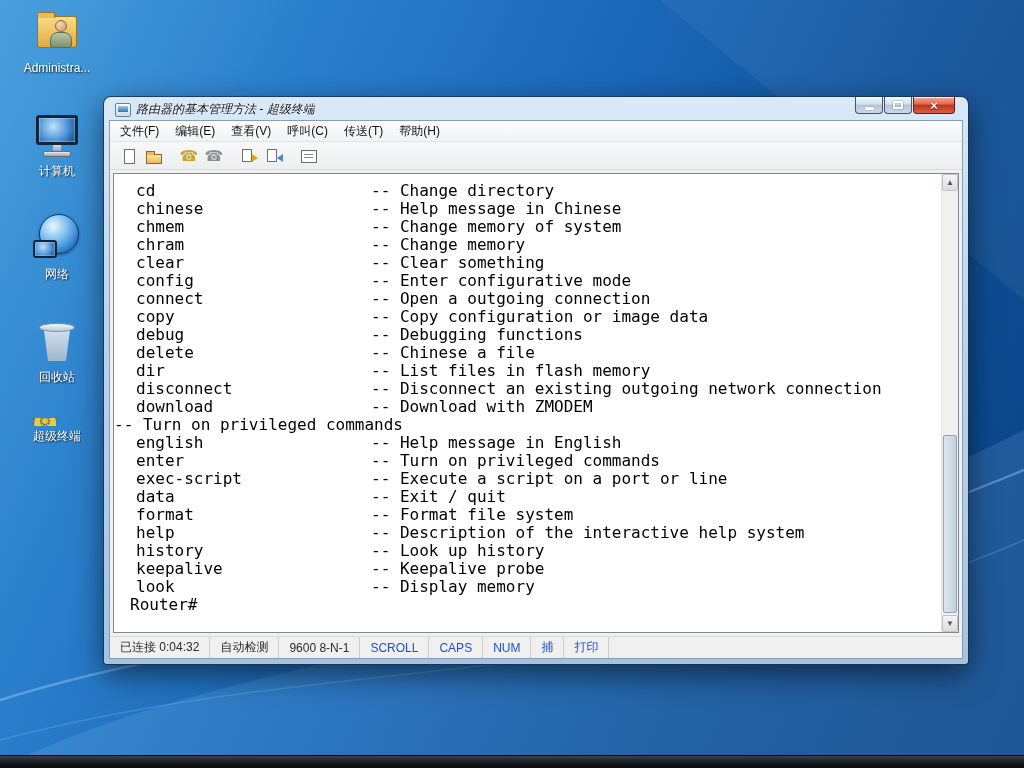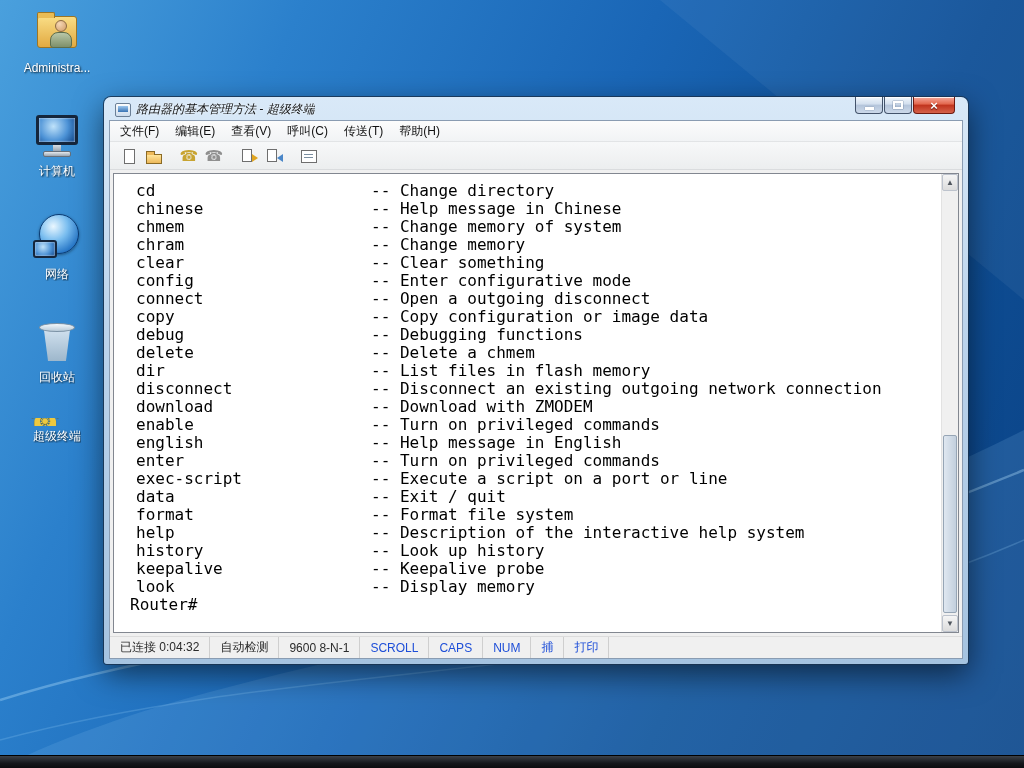--- a/index.html
+++ b/index.html
@@ -240,28 +240,28 @@
         </div>
 
       <div class="term-wrap">
         <div class="terminal">
             <div class="trow"><span class="tcmd">cd</span><span class="tdesc">-- Change directory</span></div>
             <div class="trow"><span class="tcmd">chinese</span><span class="tdesc">-- Help message in Chinese</span></div>
             <div class="trow"><span class="tcmd">chmem</span><span class="tdesc">-- Change memory of system</span></div>
             <div class="trow"><span class="tcmd">chram</span><span class="tdesc">-- Change memory</span></div>
             <div class="trow"><span class="tcmd">clear</span><span class="tdesc">-- Clear something</span></div>
             <div class="trow"><span class="tcmd">config</span><span class="tdesc">-- Enter configurative mode</span></div>
-            <div class="trow"><span class="tcmd">connect</span><span class="tdesc">-- Open a outgoing disconnect</span></div>
+            <div class="trow"><span class="tcmd">connect</span><span class="tdesc">-- Open a outgoing connection</span></div>
             <div class="trow"><span class="tcmd">copy</span><span class="tdesc">-- Copy configuration or image data</span></div>
             <div class="trow"><span class="tcmd">debug</span><span class="tdesc">-- Debugging functions</span></div>
-            <div class="trow"><span class="tcmd">delete</span><span class="tdesc">-- Delete a chmem</span></div>
+            <div class="trow"><span class="tcmd">delete</span><span class="tdesc">-- Chinese a file</span></div>
             <div class="trow"><span class="tcmd">dir</span><span class="tdesc">-- List files in flash memory</span></div>
             <div class="trow"><span class="tcmd">disconnect</span><span class="tdesc">-- Disconnect an existing outgoing network connection</span></div>
             <div class="trow"><span class="tcmd">download</span><span class="tdesc">-- Download with ZMODEM</span></div>
-            <div class="trow"><span class="tcmd">enable</span><span class="tdesc">-- Turn on privileged commands</span></div>
+            <div class="trow"><span class="tdesc">-- Turn on privileged commands</span></div>
             <div class="trow"><span class="tcmd">english</span><span class="tdesc">-- Help message in English</span></div>
             <div class="trow"><span class="tcmd">enter</span><span class="tdesc">-- Turn on privileged commands</span></div>
             <div class="trow"><span class="tcmd">exec-script</span><span class="tdesc">-- Execute a script on a port or line</span></div>
             <div class="trow"><span class="tcmd">data</span><span class="tdesc">-- Exit / quit</span></div>
             <div class="trow"><span class="tcmd">format</span><span class="tdesc">-- Format file system</span></div>
             <div class="trow"><span class="tcmd">help</span><span class="tdesc">-- Description of the interactive help system</span></div>
             <div class="trow"><span class="tcmd">history</span><span class="tdesc">-- Look up history</span></div>
             <div class="trow"><span class="tcmd">keepalive</span><span class="tdesc">-- Keepalive probe</span></div>
             <div class="trow"><span class="tcmd">look</span><span class="tdesc">-- Display memory</span></div>
             <div class="tprompt">Router#</div>

